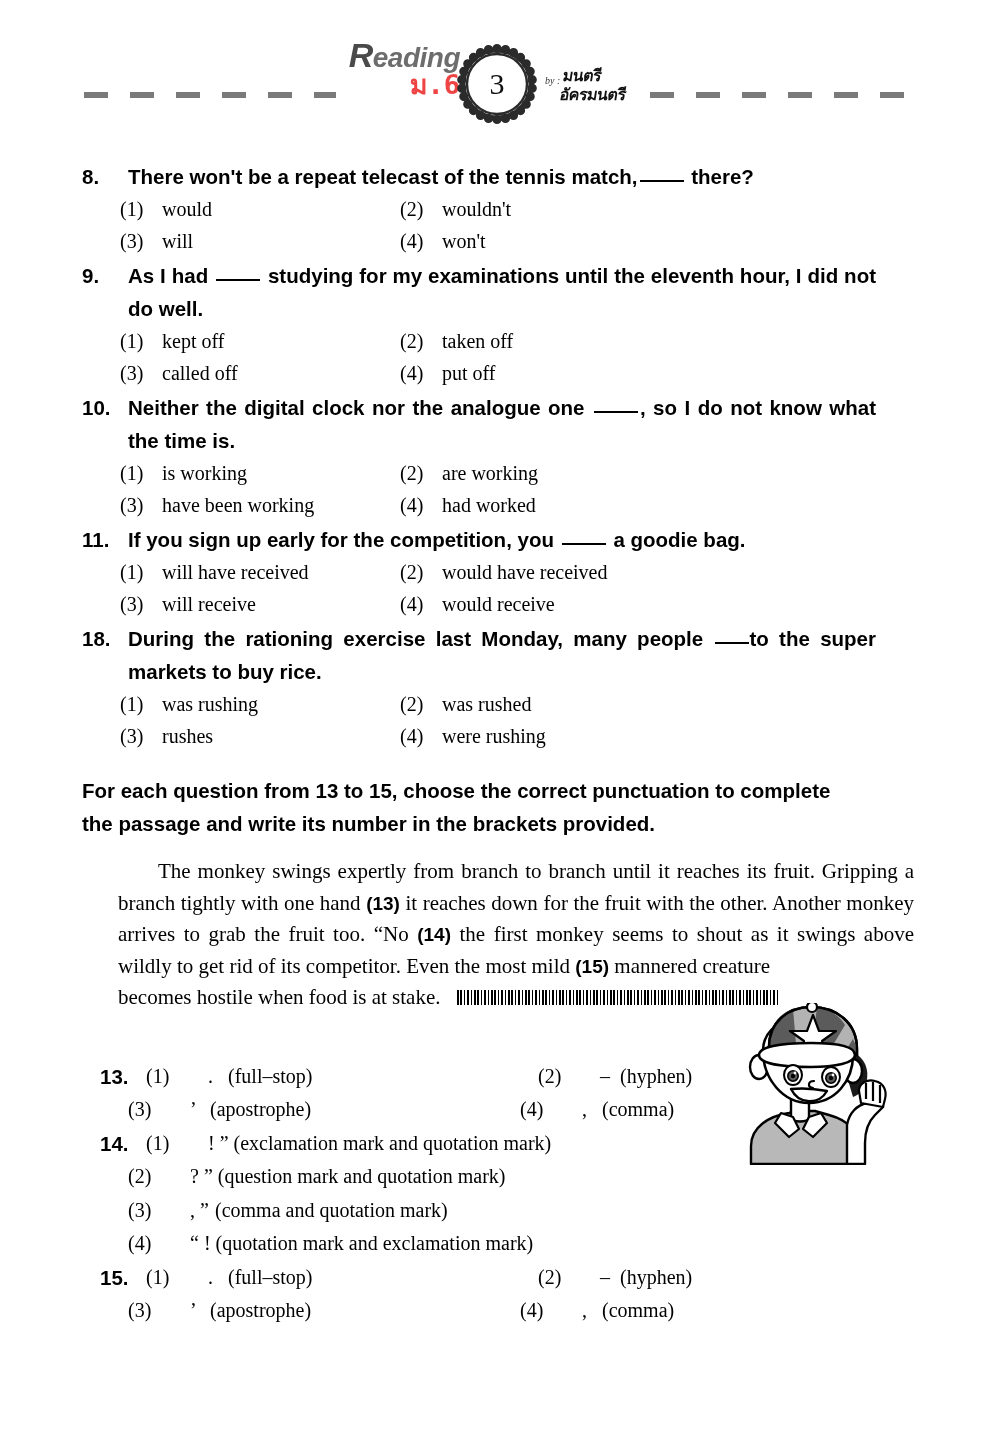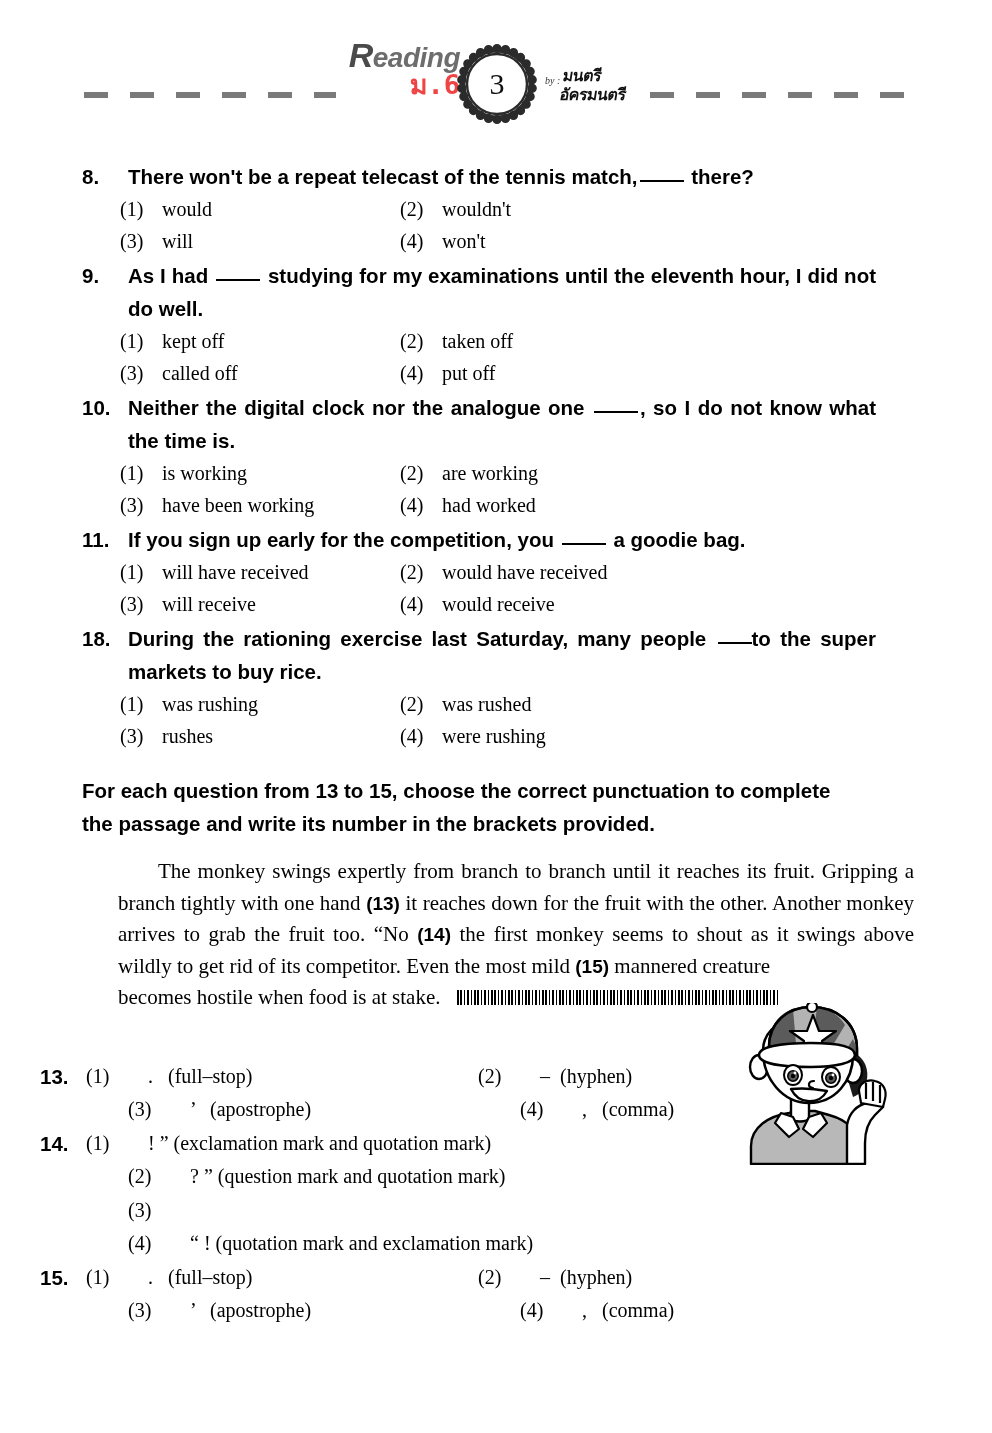--- a/index.html
+++ b/index.html
@@ -225,21 +225,21 @@
     );
   }
 
   .q13-wrap { margin-top: 46px; }
   .q-pnum {
     font-family: "Liberation Sans", sans-serif;
     font-weight: bold;
     font-size: 20.5px;
     width: 46px;
     flex: 0 0 46px;
-    padding-left: 40px;
+    padding-left: 100px;
     box-sizing: content-box;
   }
   .p-opt-row {
     display: flex;
     font-family: "Liberation Serif", serif;
     font-size: 20px;
     line-height: 33.5px;
   }
   .p-opt-row .spacer { width: 128px; flex: 0 0 128px; }
   .p-cell { display: flex; }
@@ -408,21 +408,21 @@
           <span class="opt-key">(4)</span>
           <span class="opt-val">would receive</span>
         </div>
       </div>
     </div>
   </div>
 
   <div class="q-block">
     <div class="q-row">
       <div class="q-num">18.</div>
-      <div class="q-text"><span>During the rationing exercise last Saturday, many people</span> <span class="blank-inline short"></span><span>to the super markets to buy rice.</span></div>
+      <div class="q-text"><span>During the rationing exercise last Monday, many people</span> <span class="blank-inline short"></span><span>to the super markets to buy rice.</span></div>
     </div>
     <div class="opts">
       <div class="opt-line">
         <div class="opt-cell c1">
           <span class="opt-key">(1)</span>
           <span class="opt-val">was rushing</span>
         </div>
         <div class="opt-cell c2">
           <span class="opt-key">(2)</span>
           <span class="opt-val">was rushed</span>
@@ -488,20 +488,21 @@
       <div class="spacer"></div>
       <div class="p-cell">
         <span class="p-key">(2)</span>
         <span class="p-val"><span class="p-sym">? ”</span> <span>(question mark and quotation mark)</span></span>
       </div>
     </div>
     <div class="p-opt-row">
       <div class="spacer"></div>
       <div class="p-cell">
         <span class="p-key">(3)</span>
+        <span class="p-val"><span class="p-sym">, ”</span> <span>(comma and quotation mark)</span></span>
       </div>
     </div>
     <div class="p-opt-row">
       <div class="spacer"></div>
       <div class="p-cell">
         <span class="p-key">(4)</span>
         <span class="p-val"><span class="p-sym">“ !</span> <span>(quotation mark and exclamation mark)</span></span>
       </div>
     </div>
   </div>

